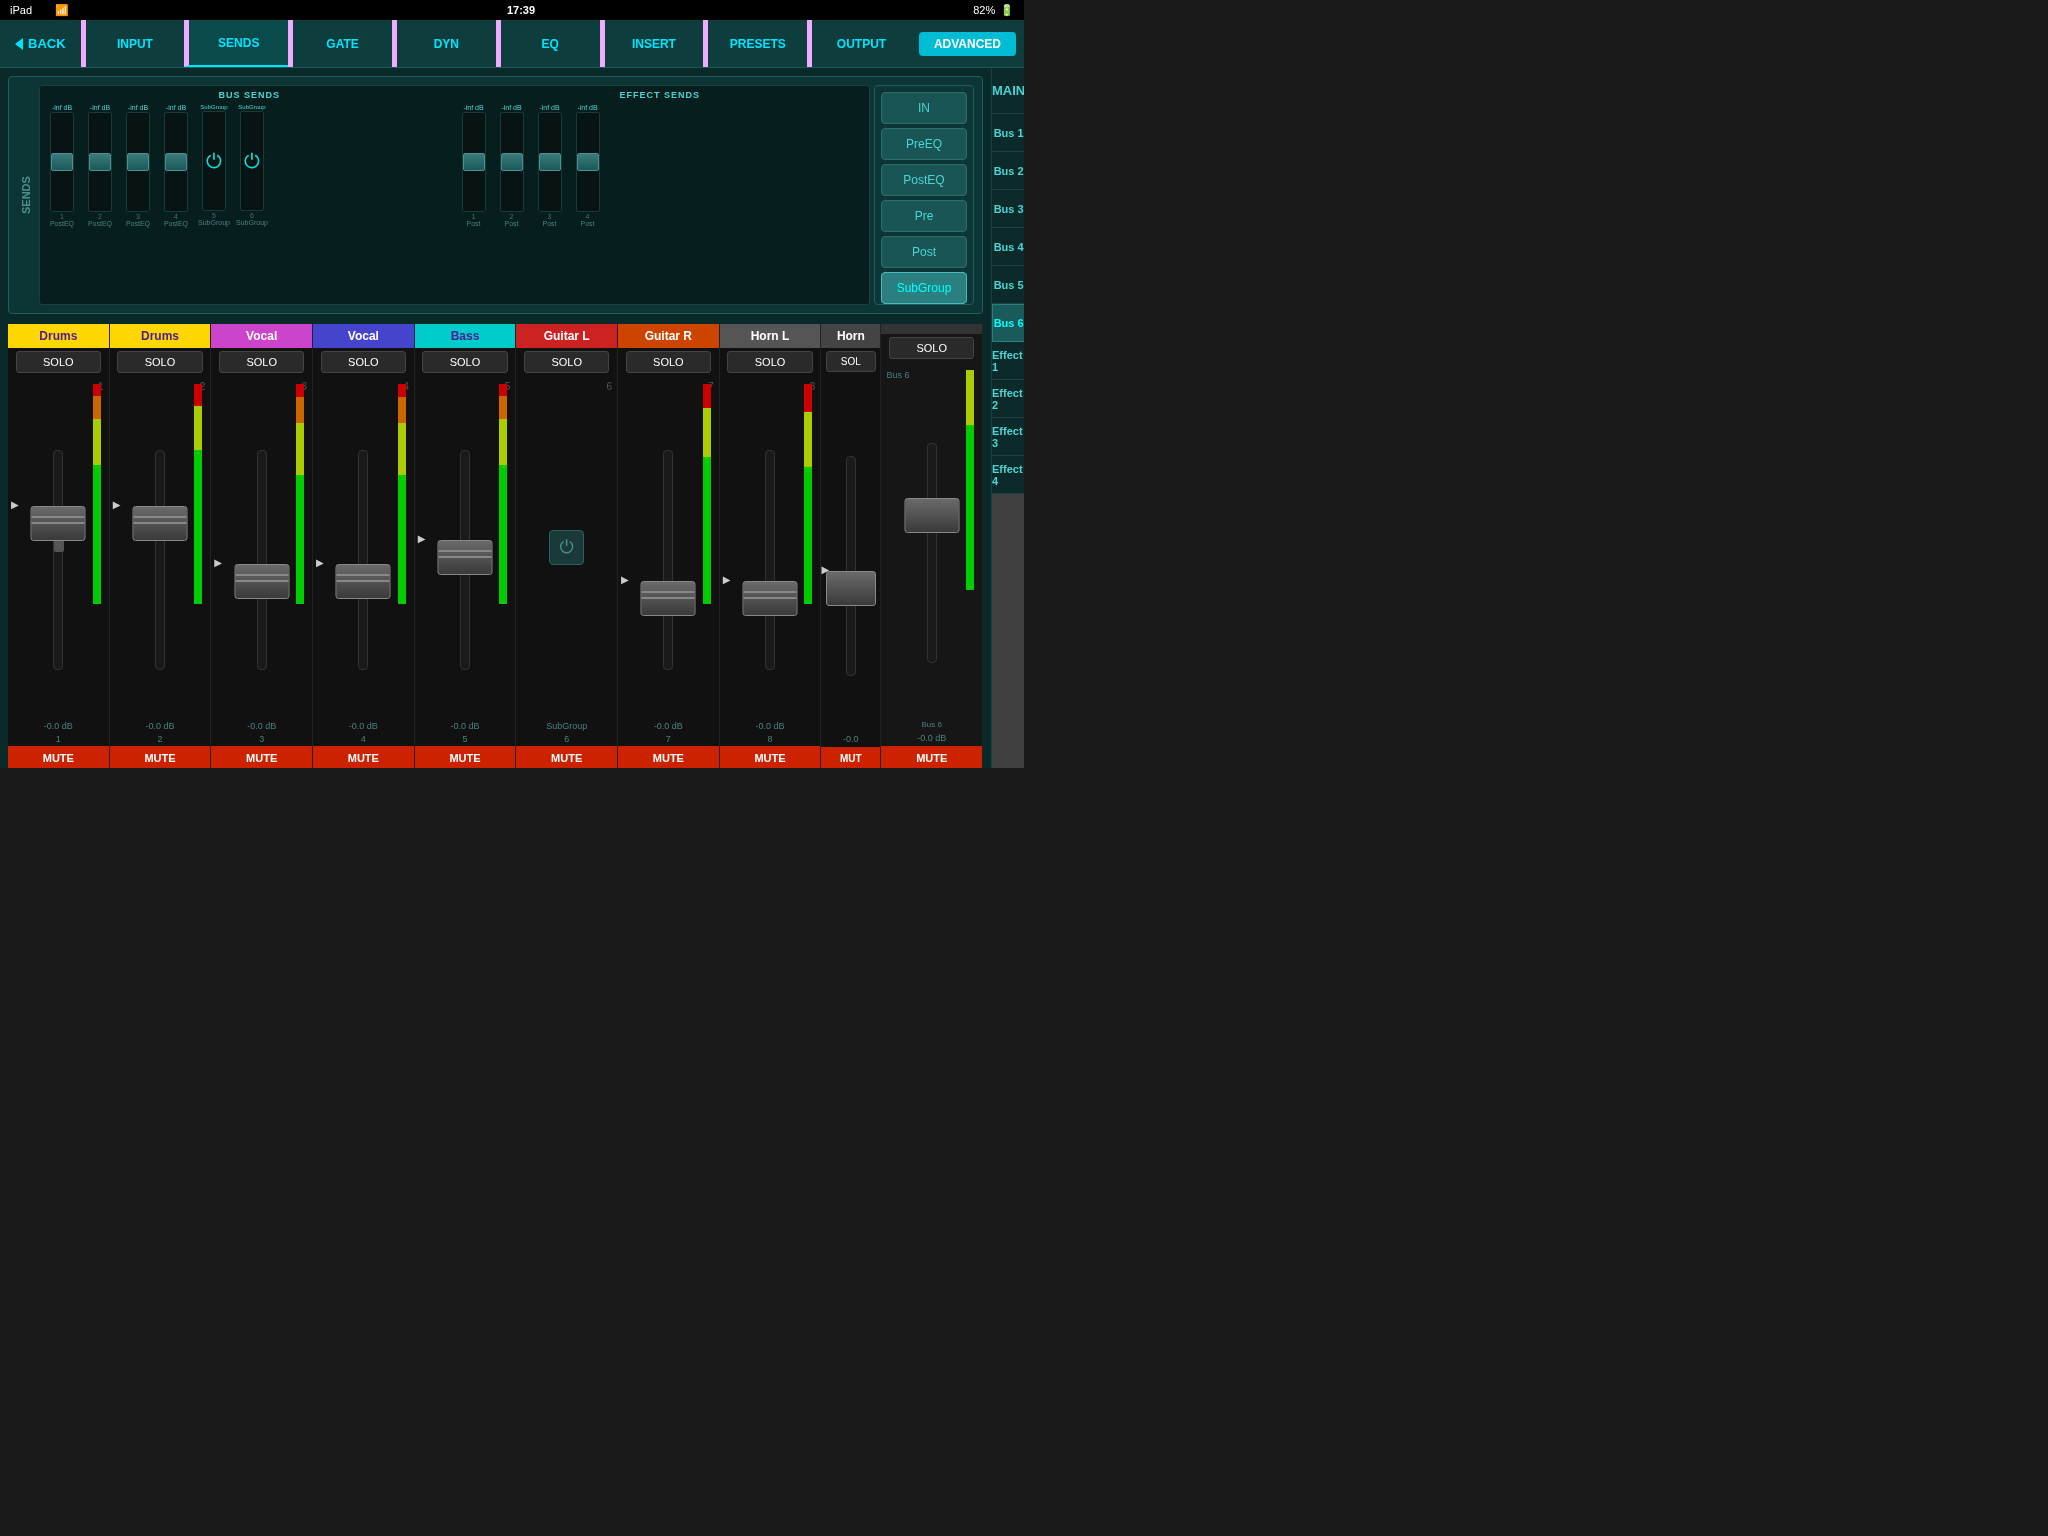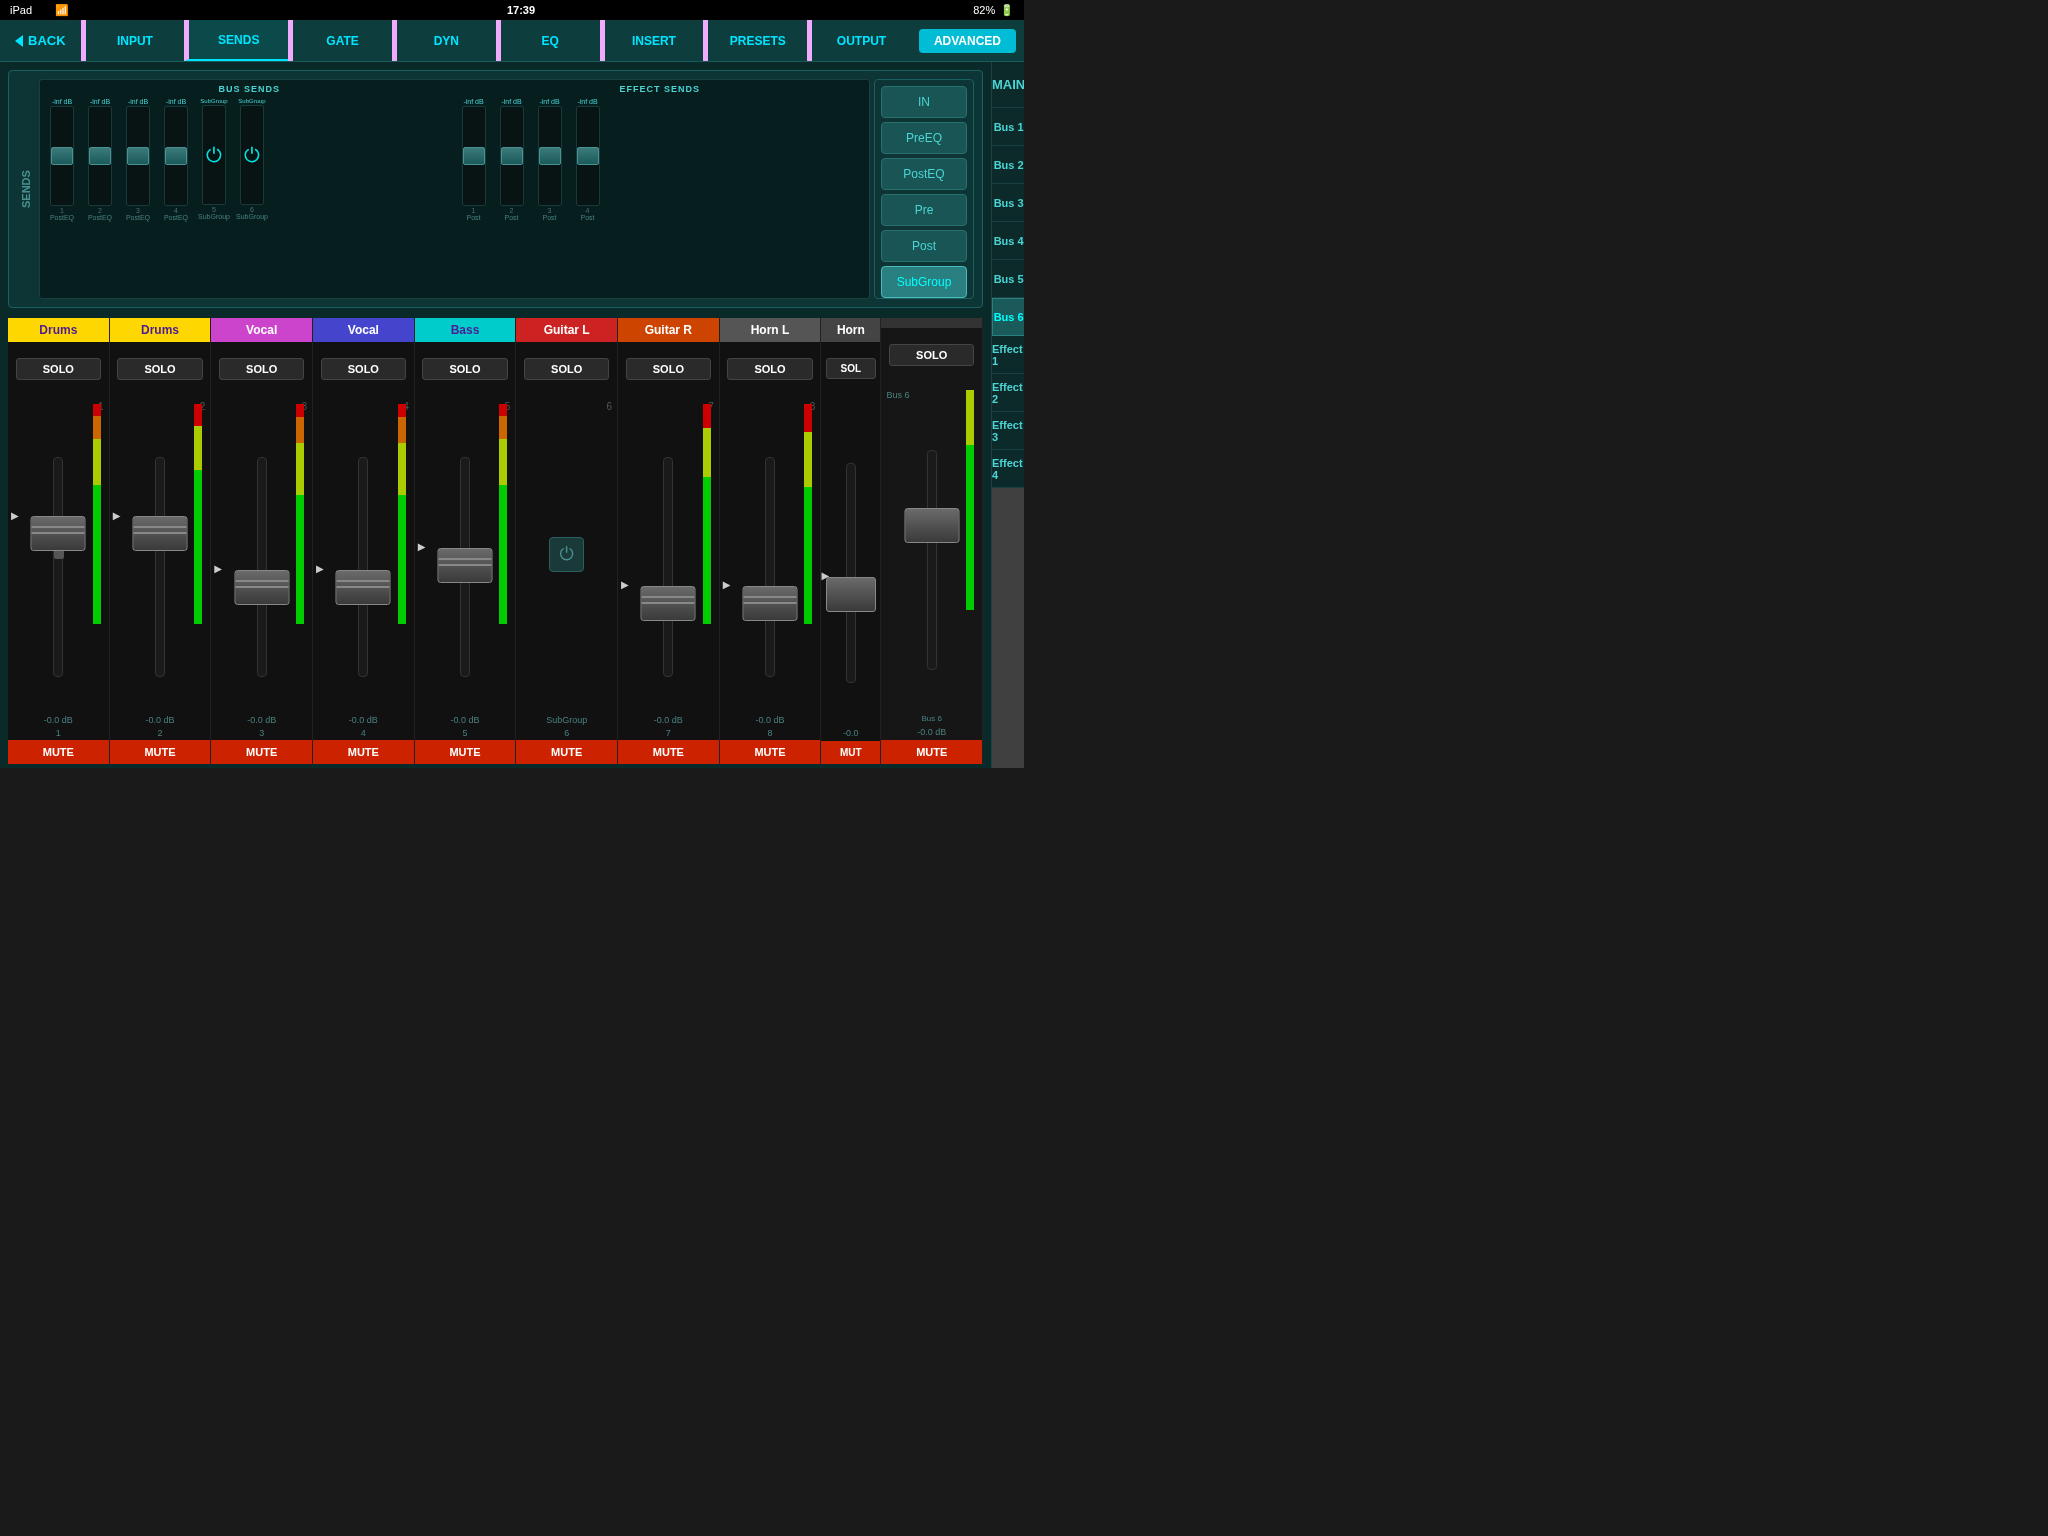--- a/index.html
+++ b/index.html
@@ -22,21 +22,21 @@
       padding: 0 10px;
       color: #fff;
       font-size: 11px;
     }
     .status-left { display: flex; align-items: center; gap: 23px; }
     .status-center { font-weight: bold; }
     .status-right { display: flex; align-items: center; gap: 5px; }
 
     
     .top-nav {
-      height: 42px;
+      height: 48px;
       background: #0d3d3d;
       display: flex;
       align-items: center;
       border-bottom: 1px solid #1a5a5a;
       justify-content: space-between;
     }
     .back-btn {
       display: flex;
       align-items: center;
       color: #00e5ff;
@@ -171,24 +171,24 @@
     .ch-horn { background: #444; color: #fff; }
     .ch-empty { background: #333; color: #fff; }
 
     .solo-btn {
       width: 85%;
       background: #2a2a2a;
       border: 1px solid #444;
       border-radius: 3px;
       color: #fff;
       font-size: 11px;
-      font-weight: bold;
+      font-weight: normal;
       text-align: center;
       padding: 4px;
-      margin: 16px 0;
+      margin: 3px 0;
       cursor: pointer;
     }
 
     .fader-area {
       flex: 1;
       width: 100%;
       position: relative;
       display: flex;
       flex-direction: column;
       align-items: center;

